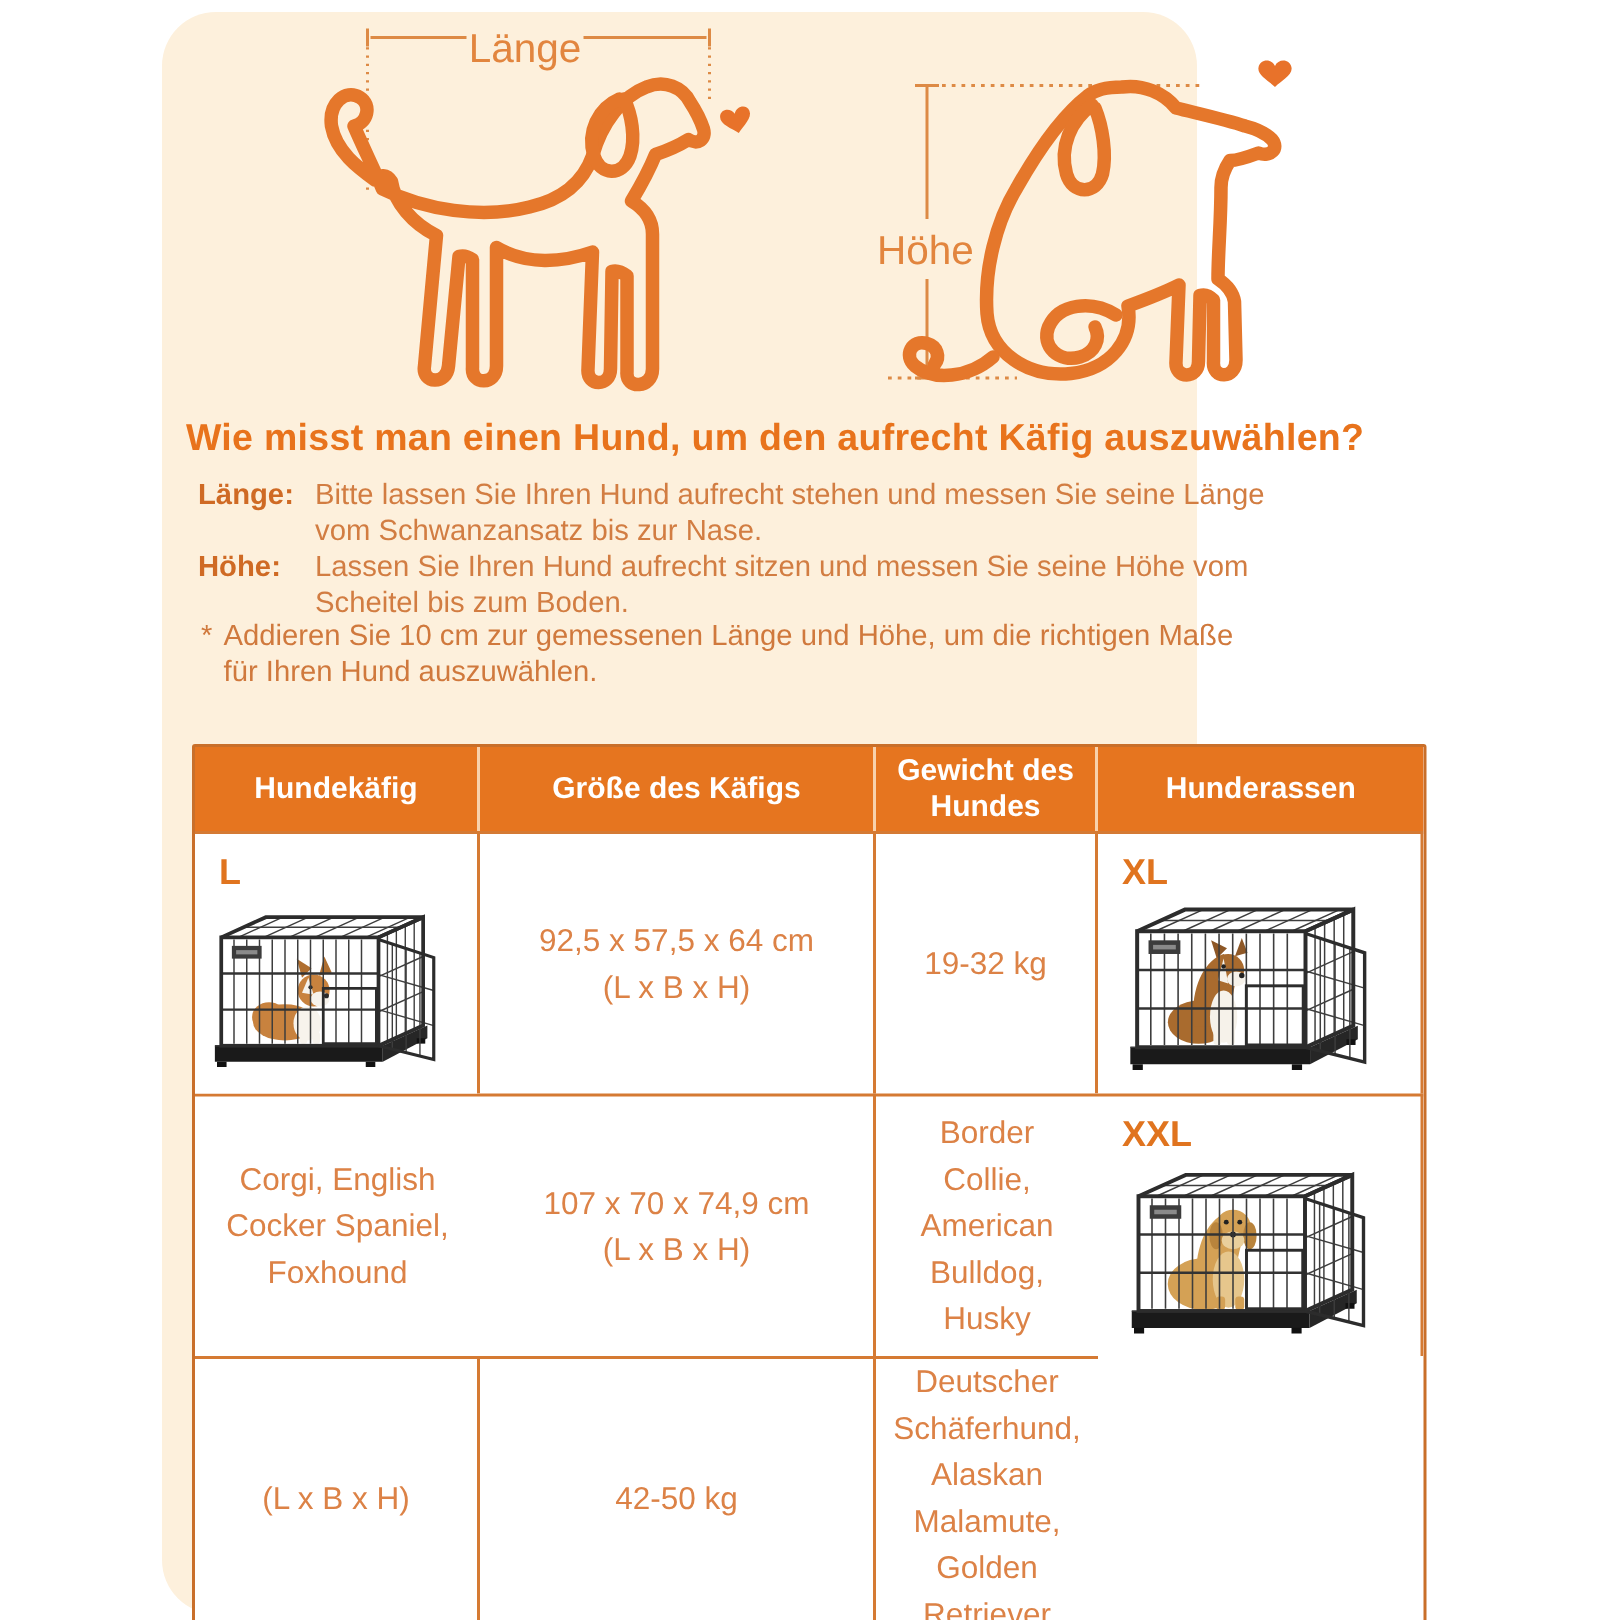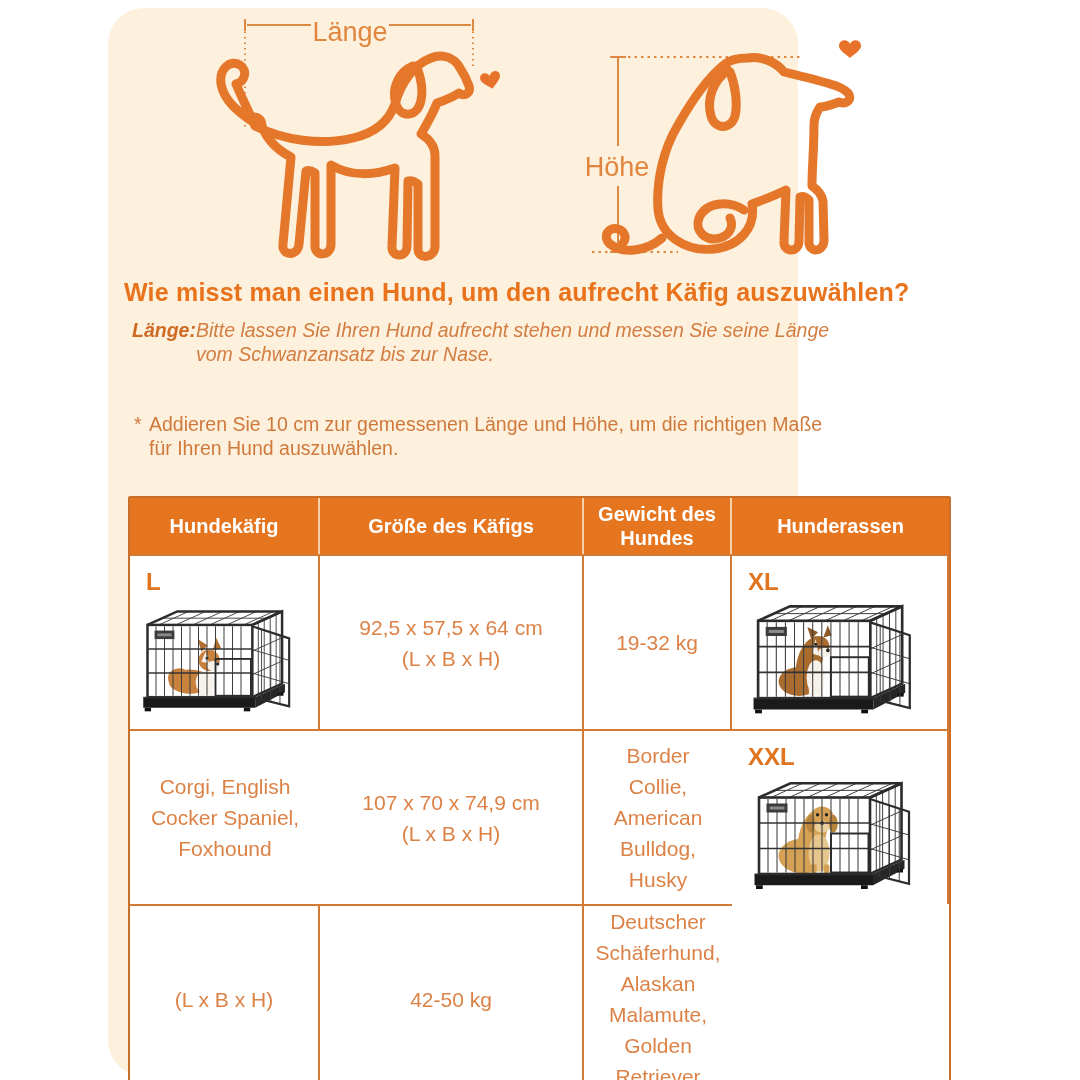--- a/index.html
+++ b/index.html
@@ -18,22 +18,22 @@
   svg text.m-label{
     font-family:"Liberation Sans", sans-serif;
     font-size:27px;fill:#e2853e;
   }
   
   .heading{
     position:absolute;left:16px;top:270px;width:830px;
     font-size:25px;font-weight:bold;color:#e8731c;letter-spacing:.2px;
   }
   .instructions{position:absolute;left:24px;top:310px;width:745px;}
-  .instruction{display:grid;grid-template-columns:60px 1fr;column-gap:4px;
-    font-size:19.5px;line-height:24px;color:#d27d42;font-style:italic;}
+  .instruction{display:grid;grid-template-columns:60px 1fr;column-gap:18px;
+    font-size:19.5px;line-height:24px;color:#d27d42;}
   .instruction .ins-label{font-weight:bold;color:#cf6a24;}
   .instruction .ins-text{max-width:672px;}
   .note{
     position:absolute;left:26px;top:404px;width:716px;
     display:grid;grid-template-columns:15px 1fr;
     font-size:19.5px;line-height:24px;color:#d0793d;
   }
   .note .note-text{max-width:700px;}
   
   .size-table{
@@ -233,20 +233,24 @@
     </g>
   </svg>
 
   <div class="heading">Wie misst man einen Hund, um den aufrecht Käfig auszuwählen?</div>
 
   <div class="instructions">
     <div class="instruction">
       <span class="ins-label">Länge:</span>
       <span class="ins-text">Bitte lassen Sie Ihren Hund aufrecht stehen und messen Sie seine Länge vom Schwanzansatz bis zur Nase.</span>
     </div>
+    <div class="instruction">
+      <span class="ins-label">Höhe:</span>
+      <span class="ins-text">Lassen Sie Ihren Hund aufrecht sitzen und messen Sie seine Höhe vom Scheitel bis zum Boden.</span>
+    </div>
   </div>
 
   <div class="note">
     <span>*</span>
     <span class="note-text">Addieren Sie 10 cm zur gemessenen Länge und Höhe, um die richtigen Maße für Ihren Hund auszuwählen.</span>
   </div>
 
   <div class="size-table">
 
     <div class="th">Hundekäfig</div>

